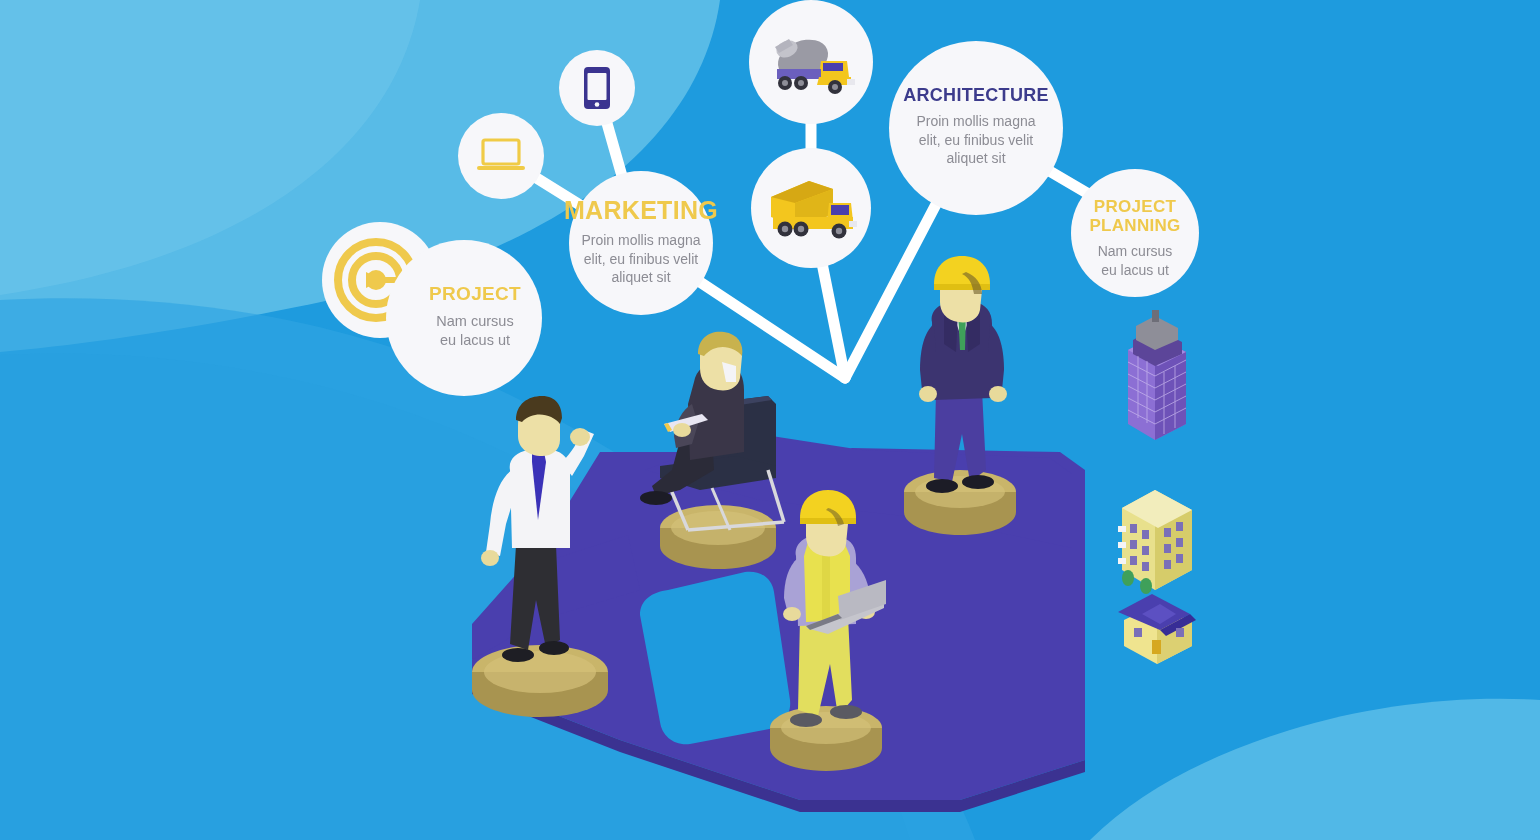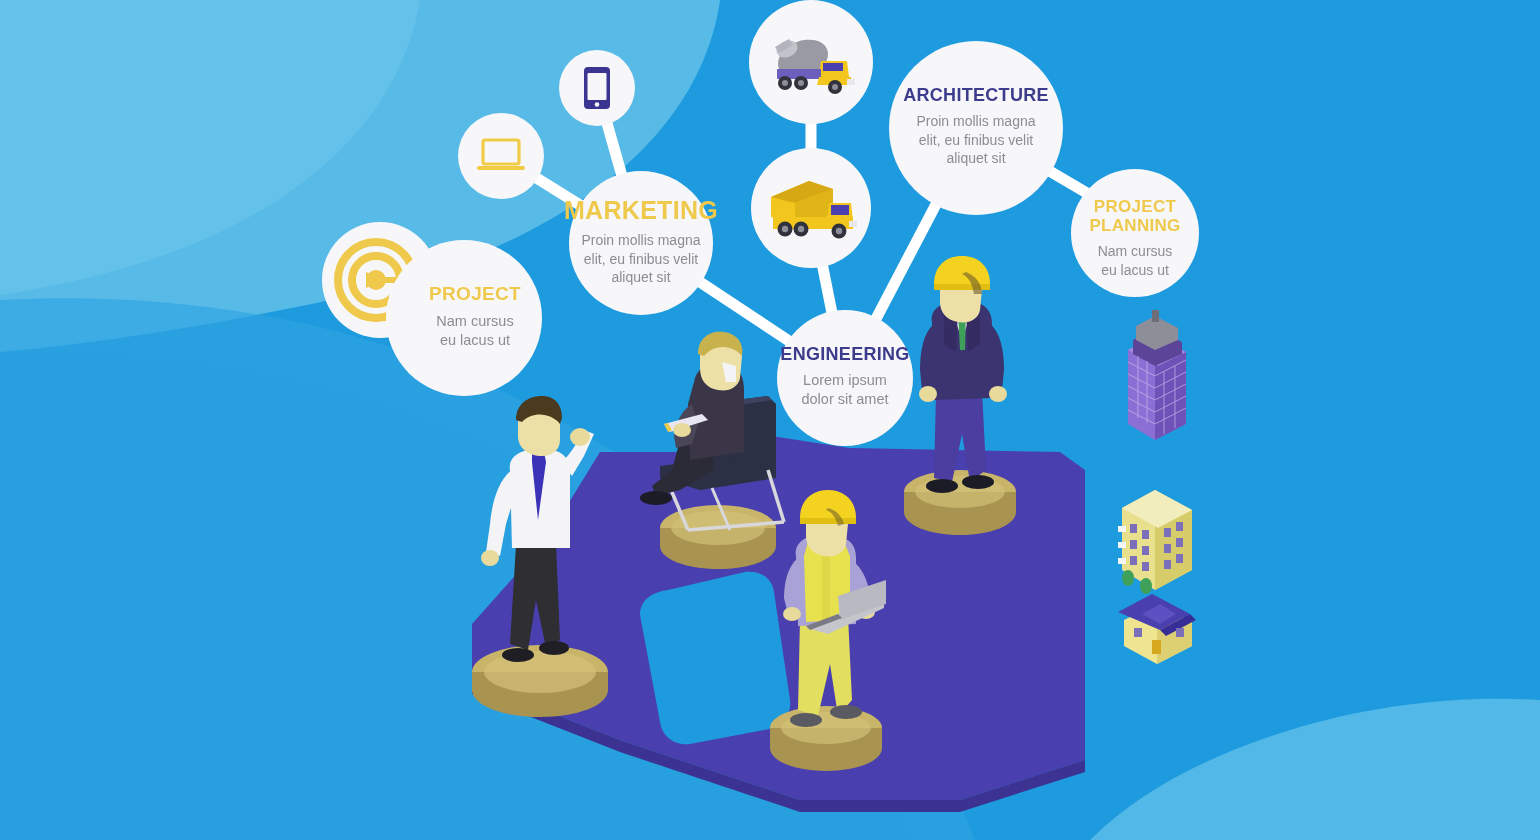--- a/index.html
+++ b/index.html
@@ -320,25 +320,20 @@
 eu lacus ut</div>
   </div>
 
   <div class="bubble" style="left:569px; top:171px; width:144px; height:144px;">
     <div class="bubble-title t-yellow" style="font-size:25px;">MARKETING</div>
     <div class="bubble-body" style="font-size:14px; white-space:pre-line;">Proin mollis magna
 elit, eu finibus velit
 aliquet sit</div>
   </div>
 
-  <div class="bubble" style="left:777px; top:310px; width:136px; height:136px;">
-    <div class="bubble-title t-purple" style="font-size:18px;">ENGINEERING</div>
-    <div class="bubble-body" style="font-size:14.5px; white-space:pre-line;">Lorem ipsum
-dolor sit amet</div>
-  </div>
 
   <div class="bubble" style="left:889px; top:41px; width:174px; height:174px; justify-content:flex-start; padding-top:44px;">
     <div class="bubble-title t-purple" style="font-size:18px;">ARCHITECTURE</div>
     <div class="bubble-body" style="font-size:14px; white-space:pre-line;">Proin mollis magna
 elit, eu finibus velit
 aliquet sit</div>
   </div>
 
   <div class="bubble" style="left:1071px; top:169px; width:128px; height:128px; justify-content:flex-start; padding-top:28px;">
     <div class="bubble-title t-yellow" style="font-size:17px; white-space:pre-line;">PROJECT

